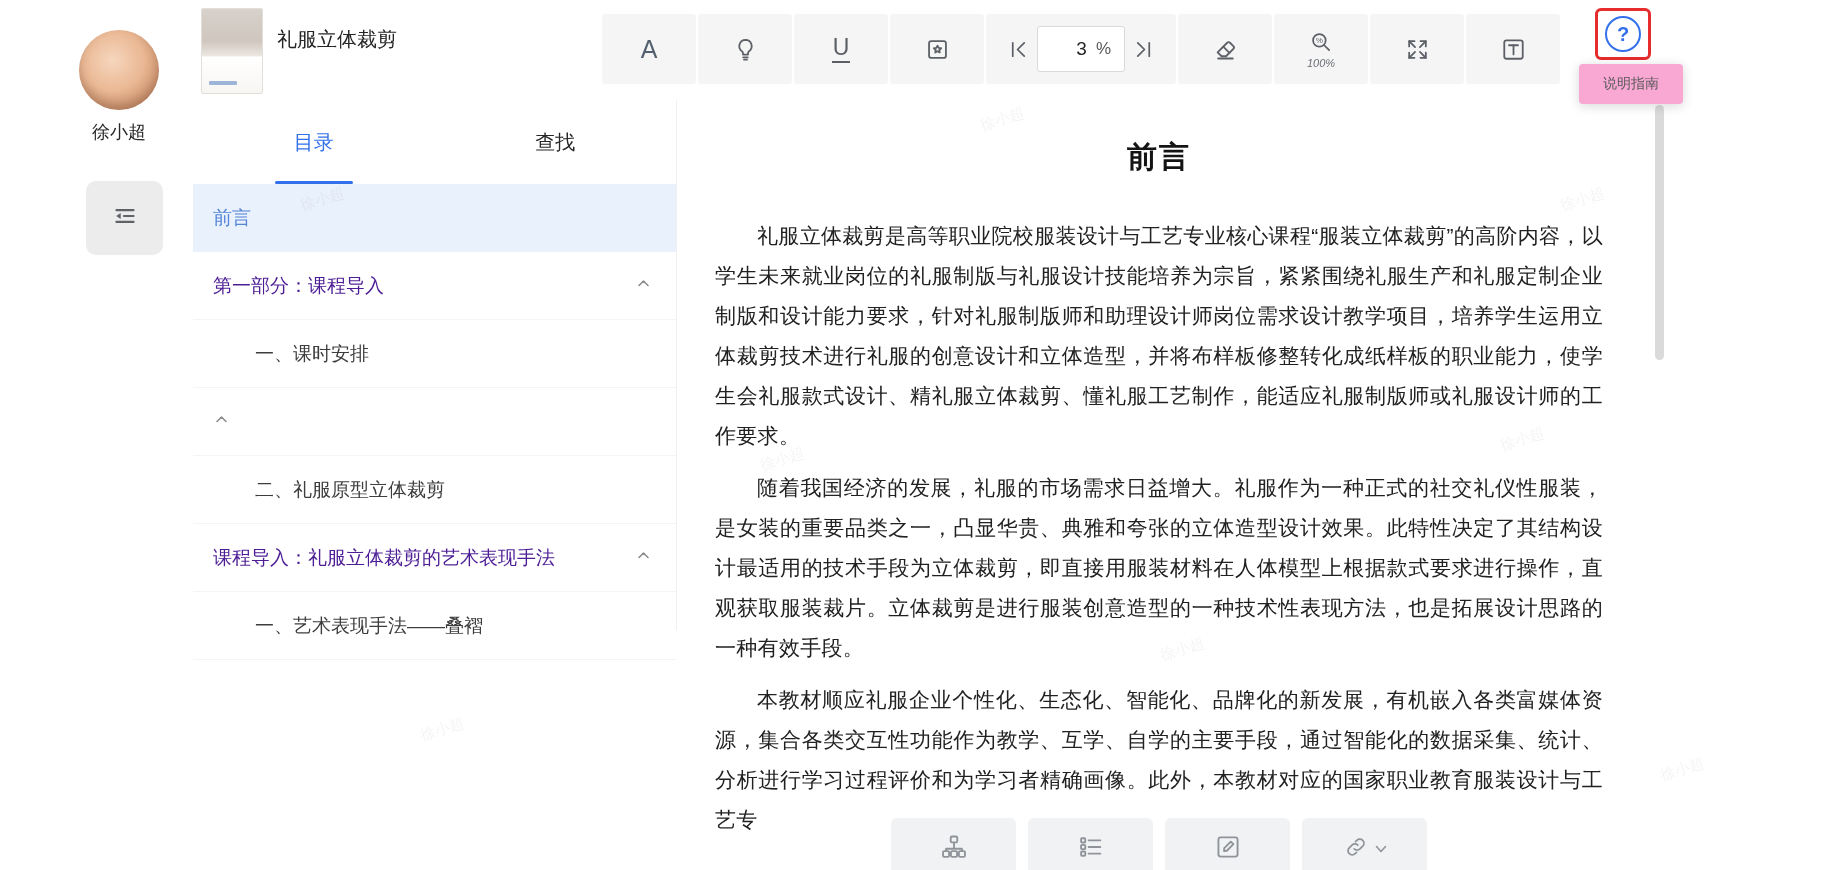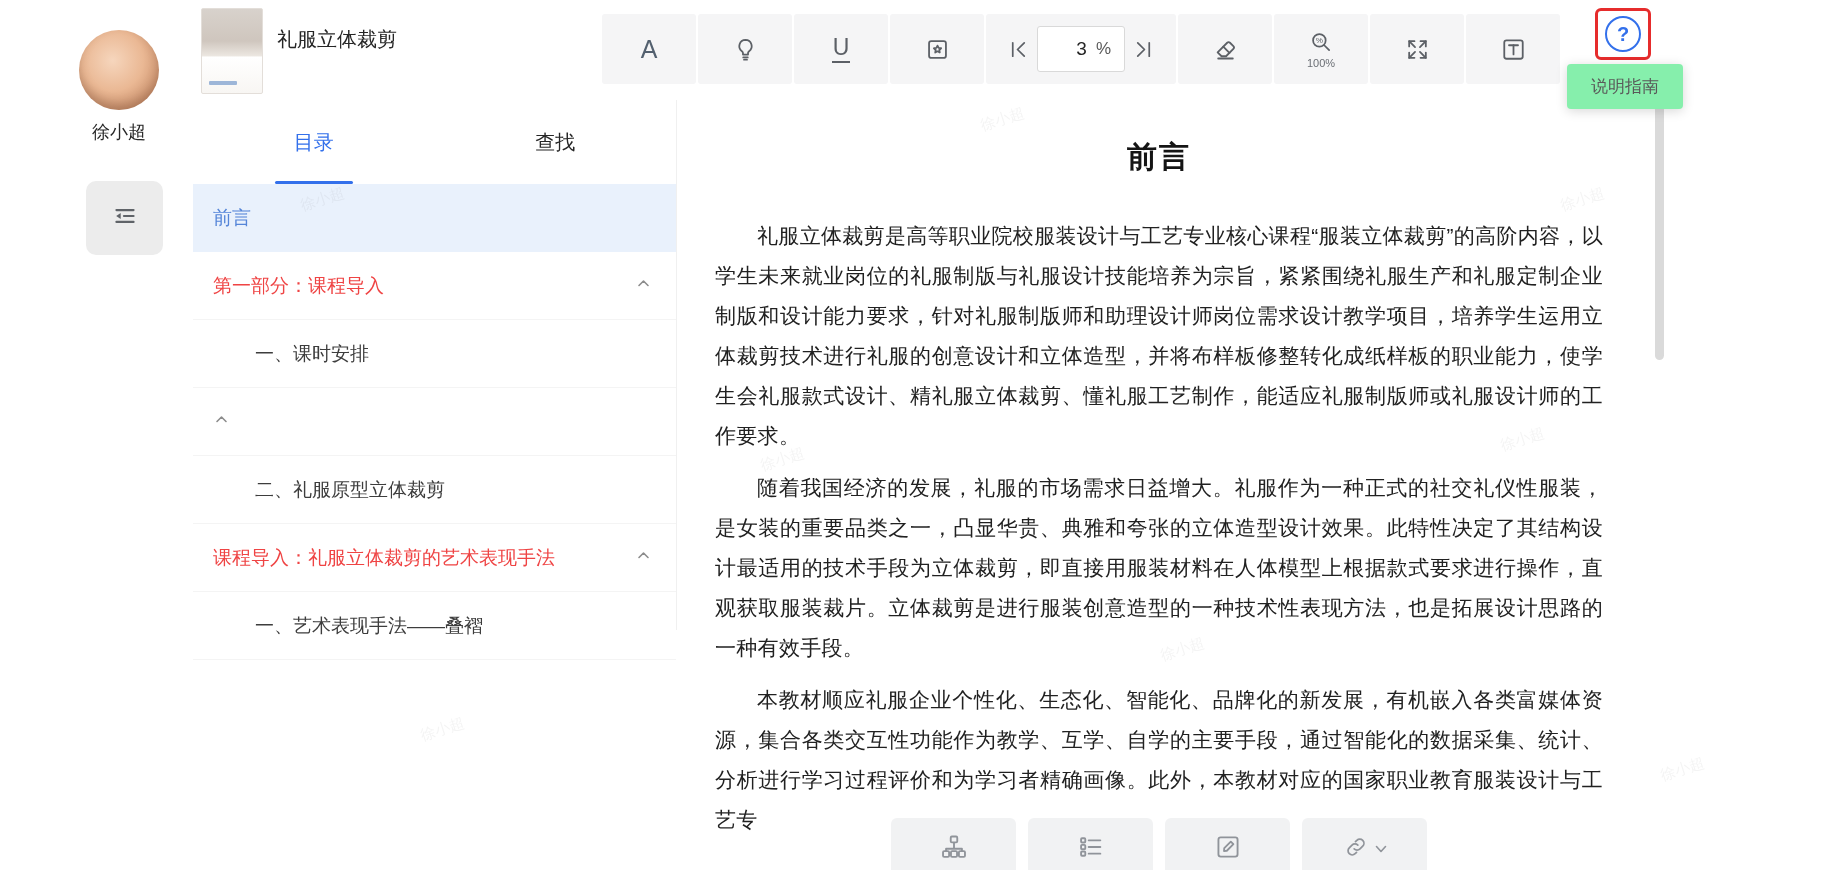--- a/index.html
+++ b/index.html
@@ -24,53 +24,53 @@
               background:linear-gradient(180deg,#d8d2cc 0%,#cfc6be 38%,#ece7e1 56%,#ffffff 57%,#f8f6f3 100%);}
   .book-cover::after{content:"";position:absolute;left:7px;bottom:8px;width:28px;height:4px;background:#9db6d8;border-radius:1px;}
   .book-title{position:absolute;left:84px;top:26px;font-size:20px;color:#262626;white-space:nowrap;}
 
   .toolbar{position:absolute;left:409px;top:14px;display:flex;gap:2px;}
   .tb-btn{width:94px;height:70px;background:#f5f5f6;border-radius:3px;display:flex;flex-direction:column;
           align-items:center;justify-content:center;color:#5c6066;cursor:pointer;}
   .tb-btn svg{display:block;}
   .tb-letter{font-size:25px;color:#53606f;}
   .tb-underline-letter{font-size:23px;border-bottom:2px solid #5c6066;padding:0 1px 1px;line-height:1.05;}
-  .tb-zoom-label{font-size:11px;color:#6b6f75;margin-top:2px;}
+  .tb-zoom-label{font-size:11px;color:#6b6f75;margin-top:2px;font-style:italic;}
   .page-group{width:190px;height:70px;background:#f5f5f6;border-radius:3px;display:flex;align-items:center;
               justify-content:center;gap:7px;}
   .page-field{width:86px;height:44px;background:#fff;border:1px solid #d9d9d9;border-radius:3px;
               display:flex;align-items:center;justify-content:center;}
   .page-input{width:34px;border:none;outline:none;background:transparent;font-size:19px;text-align:right;
               color:#262626;font-family:inherit;}
   .page-unit{font-size:17px;color:#595959;margin-left:7px;}
   .nav-icon-btn{display:flex;align-items:center;justify-content:center;color:#5c6066;cursor:pointer;}
 
   .help-wrap{position:absolute;right:180px;top:8px;z-index:30;}
   .help-red-box{width:50px;height:46px;border:3px solid var(--highlight-red,#e62c2c);border-radius:6px;
                 display:flex;align-items:center;justify-content:center;background:#fff;}
   .help-circle{width:32px;height:32px;border:2px solid var(--accent,#3370eb);border-radius:50%;
                display:flex;align-items:center;justify-content:center;font-size:20px;font-weight:bold;
                color:var(--accent,#3370eb);cursor:pointer;}
-  .help-tooltip{position:absolute;right:148px;top:64px;z-index:30;background:#86efac;border-radius:4px;
-                box-shadow:0 2px 12px rgba(0,0,0,.16);padding:11px 24px;font-size:17px;color:#595959;white-space:nowrap;}
+  .help-tooltip{position:absolute;right:148px;top:64px;z-index:30;background:#f9a8d4;border-radius:4px;
+                box-shadow:0 2px 12px rgba(0,0,0,.16);padding:11px 24px;font-size:14px;color:#595959;white-space:nowrap;}
 
   
   .body-row{position:absolute;left:0;top:100px;right:0;bottom:0;display:flex;}
 
   
   .toc-panel{width:483px;flex:0 0 483px;border-right:1px solid #f0f0f0;background:#fff;}
   .tabs{height:84px;display:flex;}
   .tab{flex:1;position:relative;display:flex;align-items:center;justify-content:center;font-size:20px;
        color:#262626;cursor:pointer;}
   .tab.active{color:var(--accent,#3370eb);}
   .tab-underline{position:absolute;left:50%;bottom:0;transform:translateX(-50%);width:78px;height:3px;
                  background:var(--accent,#3370eb);border-radius:2px;}
   .toc-item{height:68px;display:flex;align-items:center;border-bottom:1px solid #f4f4f4;font-size:19px;
             color:#333;cursor:pointer;box-sizing:border-box;padding-right:24px;}
-  .toc-item.lvl0{padding-left:20px;color:#ef4444;}
+  .toc-item.lvl0{padding-left:20px;color:#4c1d95;}
   .toc-item.lvl1{padding-left:62px;color:#3d3d3d;}
   .toc-item.selected{background:var(--selected-bg,#e9f1fc);color:#5585d8;border-bottom-color:transparent;}
   .toc-label{flex:1;white-space:nowrap;overflow:hidden;text-overflow:ellipsis;}
   .toc-item .chev{color:#8c8c8c;flex:0 0 auto;}
 
   
   .content{flex:1;position:relative;background:#fff;}
   .page-text{position:relative;height:100%;padding:0 228px 0 38px;box-sizing:border-box;}
   .content-title{margin:0;padding-top:37px;text-align:center;font-size:30px;font-weight:bold;color:#141414;
                  letter-spacing:2px;}

